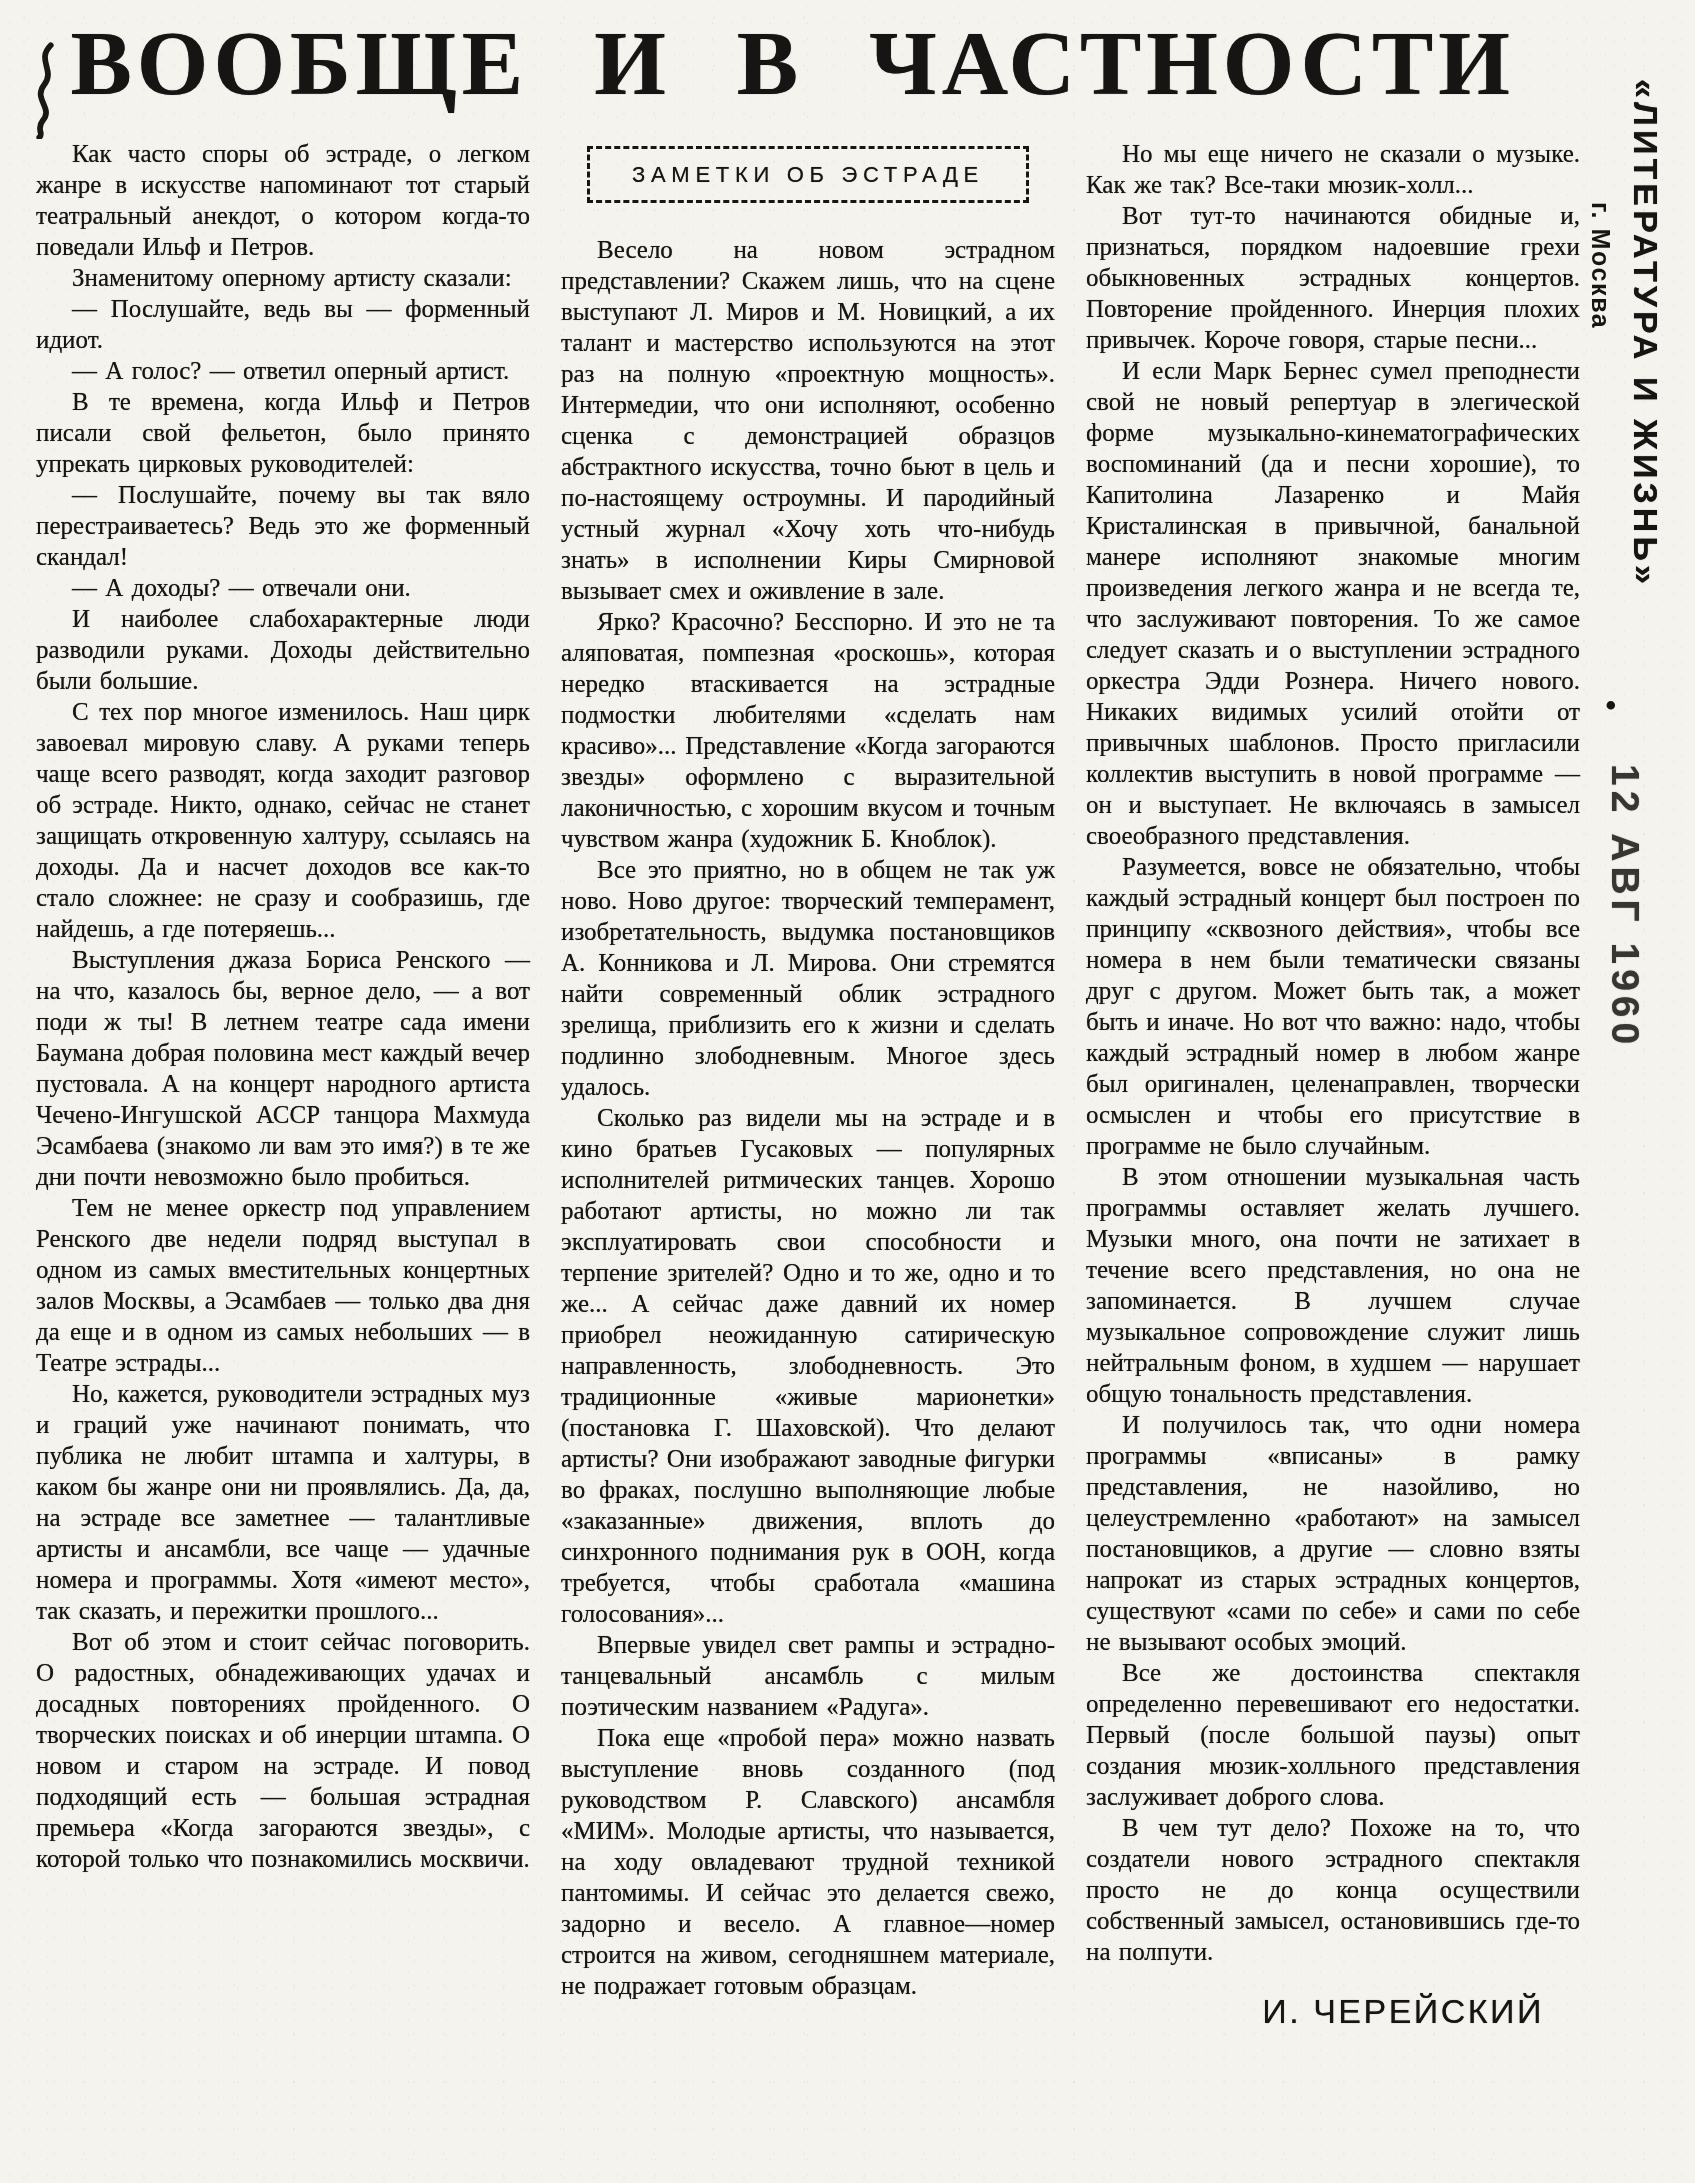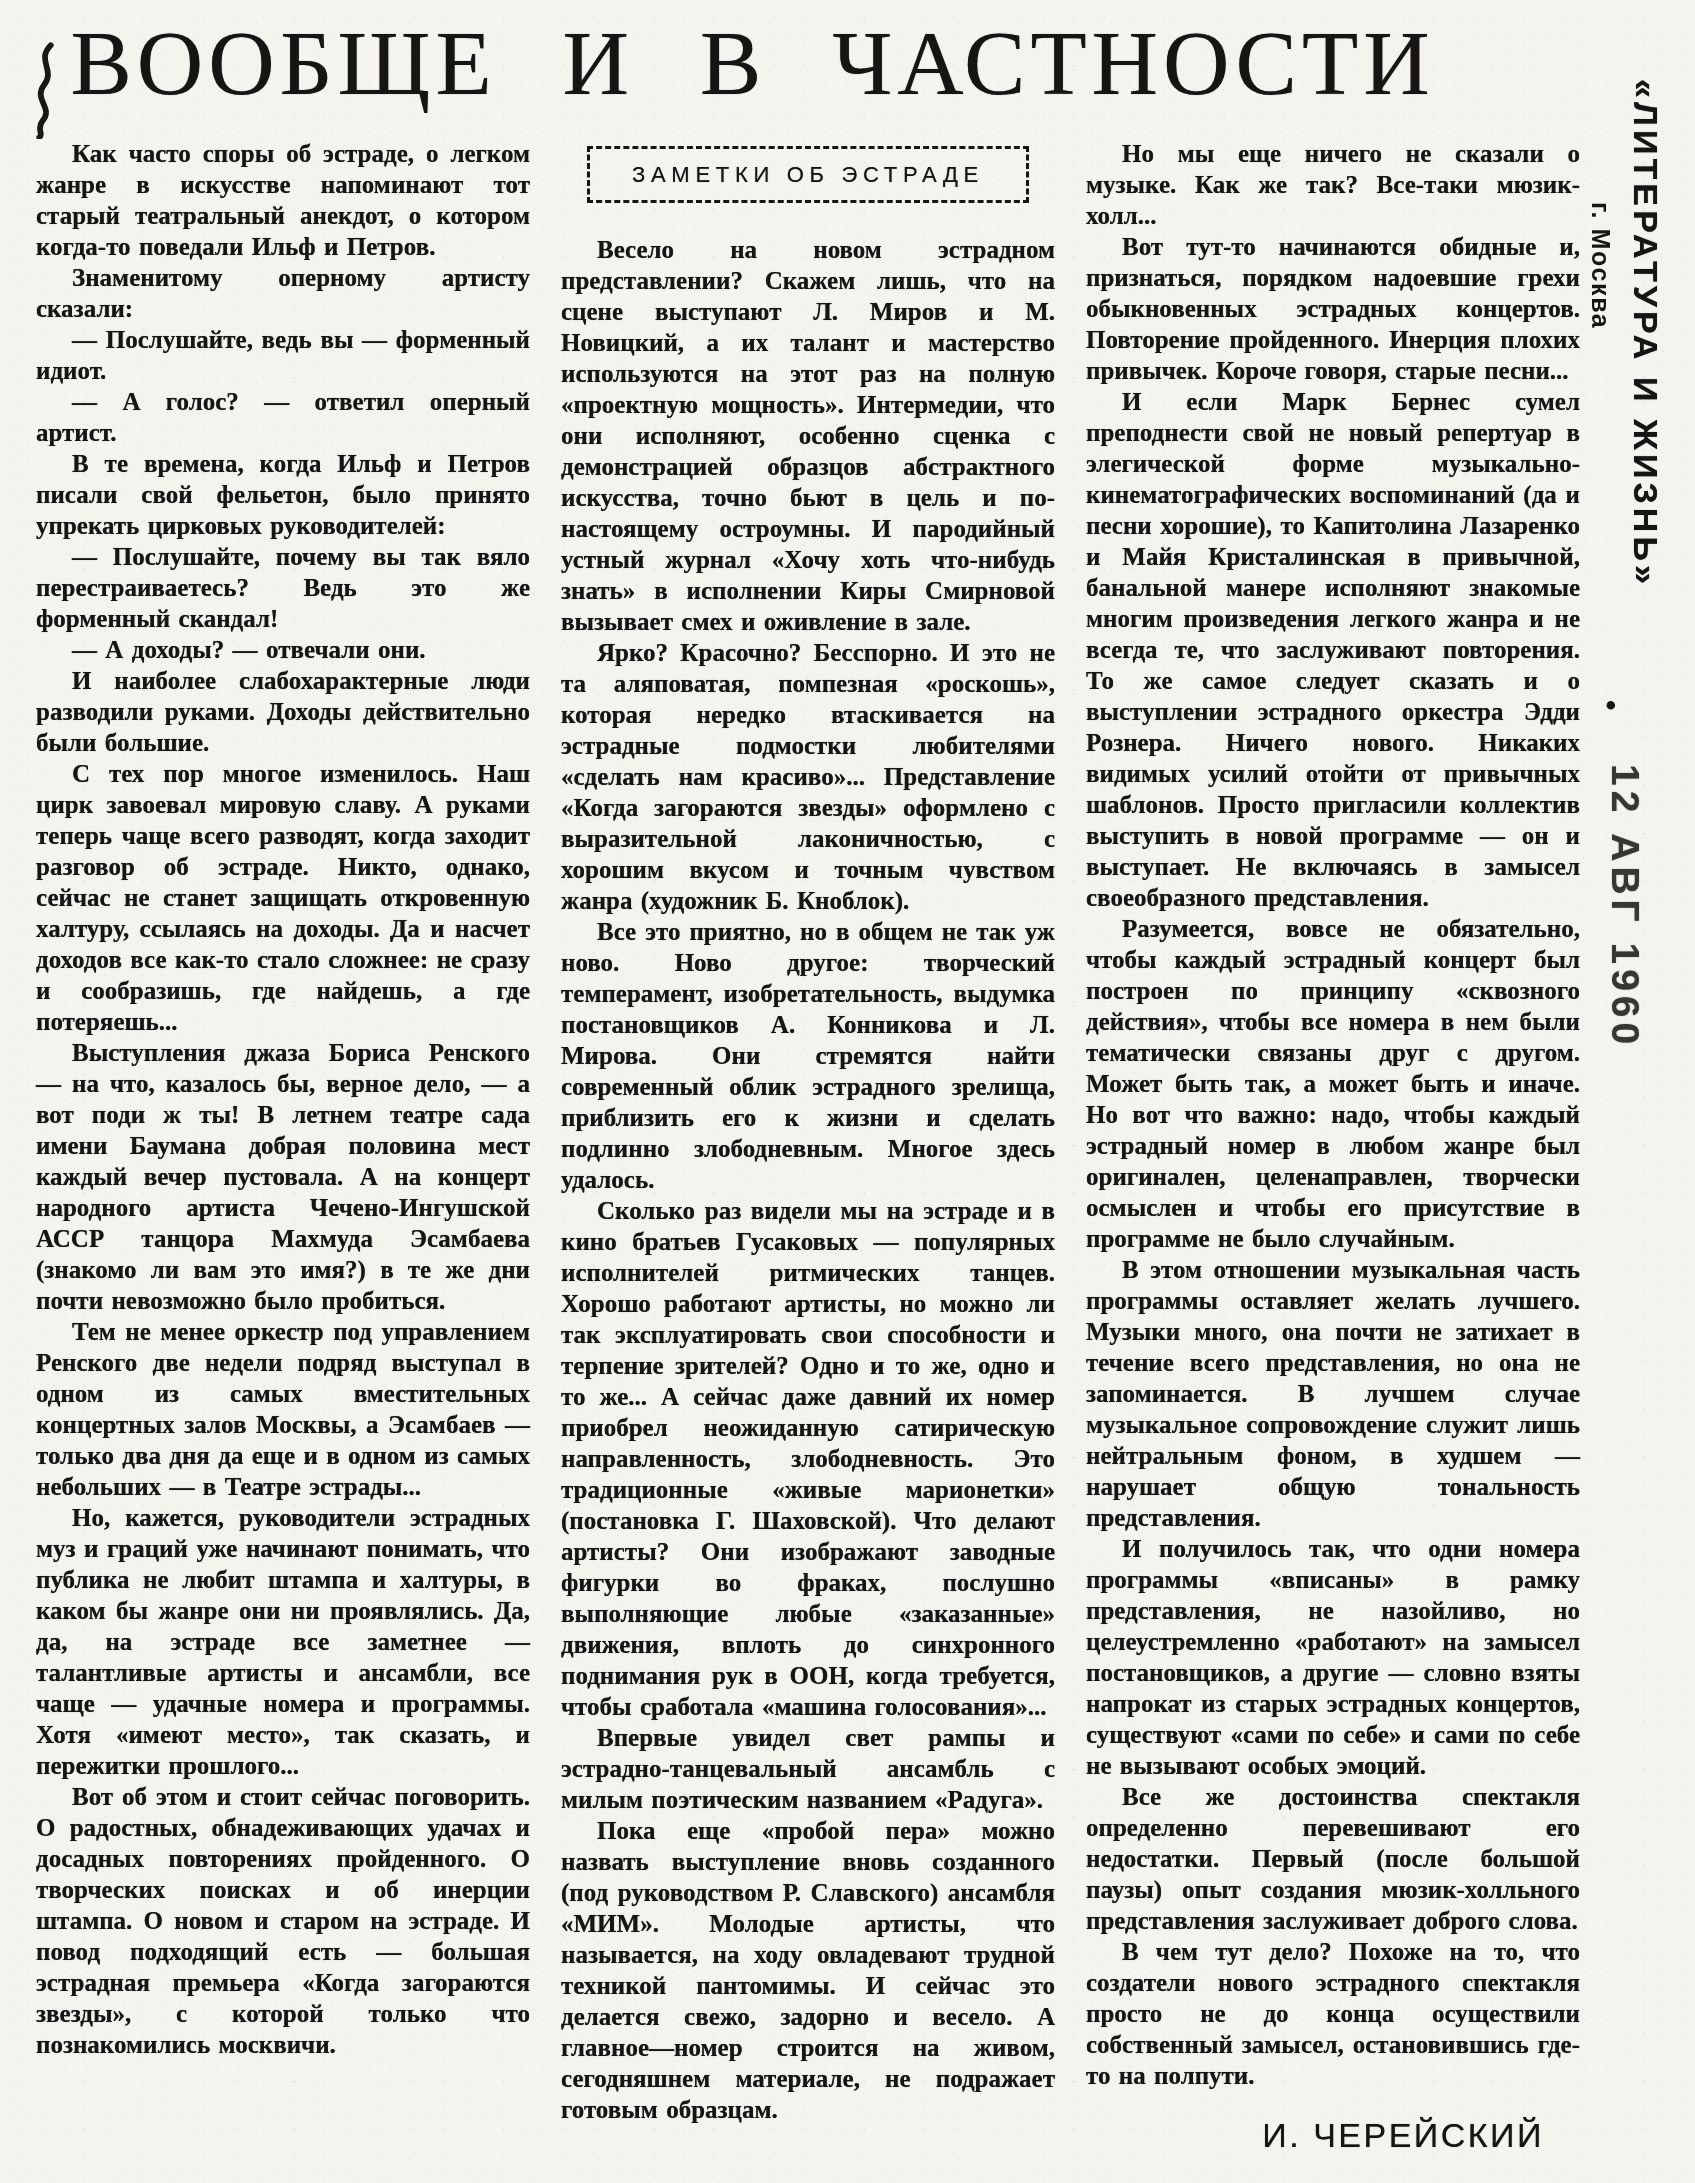--- a/index.html
+++ b/index.html
@@ -25,21 +25,21 @@
     top: 11.5px; left: 31px;
     width: 1528px;
     display: flex;
     align-items: flex-start;
     gap: 11.5px;
   }
   .squiggle { margin-top: 30px; flex: 0 0 auto; }
   .title {
     margin: 0;
     font-family: "Liberation Serif", "DejaVu Serif", serif;
-    font-weight: normal;
+    font-weight: bold;
     font-size: 92px;
     line-height: 102px;
     letter-spacing: 5px;
     word-spacing: 38px;
     white-space: nowrap;
     text-shadow: 0 0 0.8px rgba(0,0,0,.65);
     text-align: right;
   }
 
   
@@ -52,21 +52,20 @@
   }
   .col { width: 494px; flex: 0 0 494px; }
   .para {
     margin: 0;
     font-size: 25px;
     line-height: 31px;
     text-align: justify;
     text-indent: 36px;
     word-spacing: 2.1px;
     text-shadow: 0 0 0.7px rgba(10,8,5,.7);
-    font-weight: bold;
   }
 
   
   .rubric-box {
     margin: 8.2px auto 31px auto;
     width: 442px;
     border: 3.3px dashed #181614;
     padding: 13px 5px 11.5px 5px;
     text-align: center;
     box-sizing: border-box;

